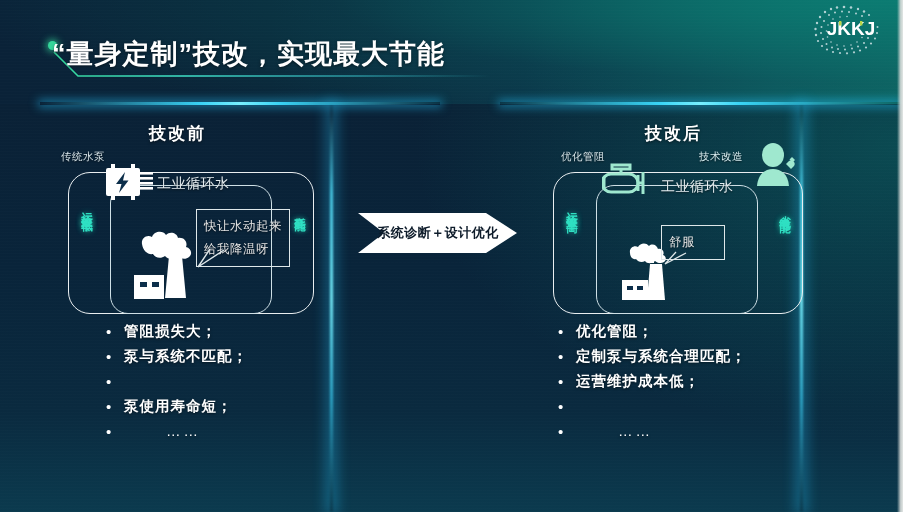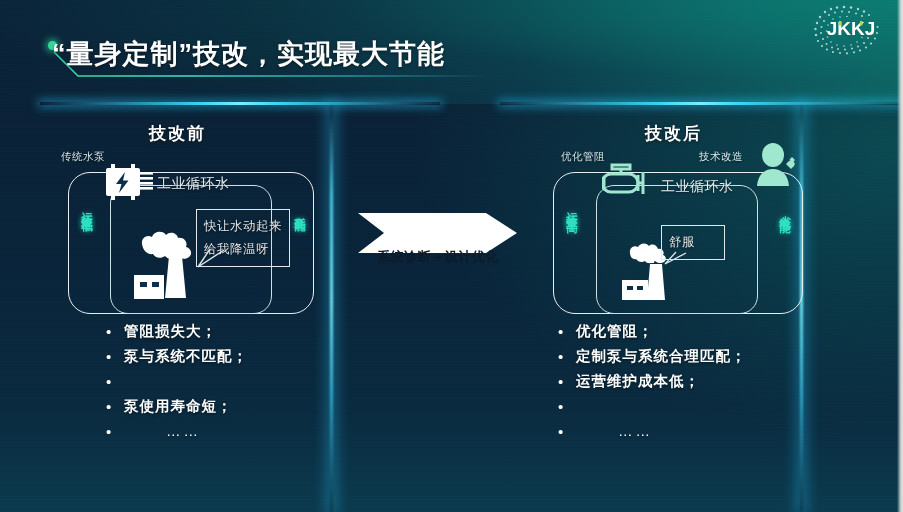--- a/index.html
+++ b/index.html
@@ -104,21 +104,21 @@
   .bubble{position:absolute;border:1.4px solid #dfe8ea;background:transparent;
     color:#e5e5e5;font-size:12.5px;line-height:23px;letter-spacing:.5px;
     padding:5px 7px;text-shadow:0 1px 2px rgba(0,0,0,.6);}
   #bub-left{left:196px;top:209px;width:78px;}
   #bub-right{left:661px;top:225px;width:48px;}
   .bub-tail{position:absolute;}
 
   
   #arrow{position:absolute;left:358px;top:212px;width:160px;height:42px;}
   #arrow-label{position:absolute;left:372px;top:224px;width:132px;text-align:center;
-    color:#0d1b2a;font-size:13px;font-weight:bold;letter-spacing:.5px;margin-top:24px;}
+    color:#0d1b2a;font-size:13px;font-weight:bold;letter-spacing:.5px;}
 
   
   .blist{position:absolute;list-style:none;margin:0;padding:0;}
   #list-left{left:106px;top:322px;}
   #list-right{left:558px;top:322px;}
   .blist li{display:flex;align-items:flex-start;margin:0 0 6px 0;}
   .bdot{width:18px;flex:0 0 18px;color:#ffffff;font-size:15px;line-height:19px;
     text-align:left;}
   .btxt{color:#ffffff;font-size:14.5px;line-height:19px;letter-spacing:1px;
     font-weight:bold;text-shadow:0 1px 3px rgba(0,0,0,.55);white-space:nowrap;}

